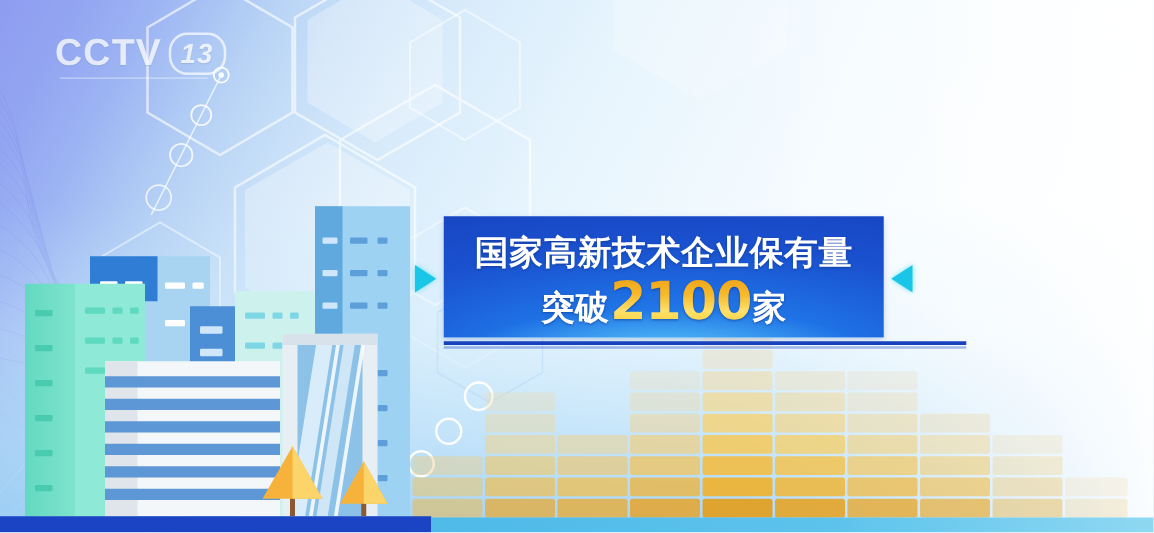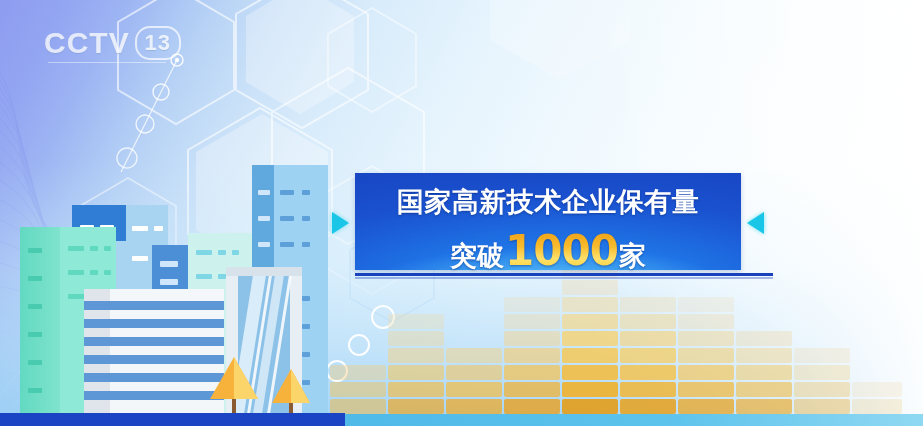--- a/index.html
+++ b/index.html
@@ -60,21 +60,21 @@
     font-size:30px;font-weight:700;letter-spacing:1px;
     color:rgba(255,255,255,.92);
     text-shadow:0 1px 1px rgba(120,150,190,.45);
     line-height:34px;white-space:nowrap;
     display:flex;align-items:center;
   }
   .logo-13{
     display:inline-flex;align-items:center;justify-content:center;
     margin-left:5px;width:42px;height:30px;border-radius:15px;
     border:2px solid rgba(255,255,255,.85);
-    font-size:22px;font-weight:700;color:rgba(255,255,255,.95);
+    font-size:22px;font-weight:700;color:rgba(255,255,255,.95);font-style:italic;
   }
   .logo-sub{
     margin-top:3px;margin-left:22px;
     font-size:20px;font-weight:700;letter-spacing:12px;
     color:rgba(255,255,255,.9);
     text-shadow:0 1px 1px rgba(120,150,190,.4);
   }
   .logo-rule{
     position:absolute;left:4px;top:36px;width:118px;height:1px;
     background:rgba(255,255,255,.55);
@@ -93,40 +93,40 @@
 
   
   .headline{
     position:absolute;left:447px;top:119px;
     font-size:30px;font-weight:700;letter-spacing:1px;
     color:#1f52c9;white-space:nowrap;
     text-shadow:0 1px 0 rgba(255,255,255,.55);
   }
 
   
-  .banner-wrap{position:absolute;left:355px;top:173px;width:386px;height:97px;}
+  .banner-wrap{position:absolute;left:355px;top:173px;width:352px;height:97px;}
   .banner{
     position:absolute;inset:0;
     background:
       radial-gradient(130% 150% at 52% 118%,#2f9af0 0%,#1f74e6 30%,#1a51cf 62%,#1741bd 100%);
     box-shadow:0 2px 5px rgba(30,70,150,.25);
   }
   .banner-shine{
     position:absolute;left:0;right:0;bottom:0;height:44%;
     background:radial-gradient(65% 110% at 50% 125%,rgba(120,225,255,.55),rgba(120,225,255,0) 70%);
   }
   .banner-line1,.banner-line2{
     position:relative;text-align:center;white-space:nowrap;color:#ffffff;
   }
   .banner-line1{
     padding-top:11px;font-size:27px;font-weight:700;letter-spacing:.5px;
     text-shadow:0 1px 2px rgba(10,40,110,.5);
   }
   .banner-line2{
-    margin-top:12px;font-size:27px;font-weight:700;
+    margin-top:2px;font-size:27px;font-weight:700;
     display:flex;align-items:baseline;justify-content:center;gap:0px;
     text-shadow:0 1px 2px rgba(10,40,110,.5);
   }
   .big-number{
     font-family:"DejaVu Sans",sans-serif;
     font-size:42px;font-weight:700;line-height:.9;
     letter-spacing:-1px;margin:0 1px;
     background:linear-gradient(to bottom,#f0a318 0%,#f7bb2c 38%,#ffe06a 70%,#ffd23c 100%);
     -webkit-background-clip:text;background-clip:text;
     -webkit-text-fill-color:transparent;color:#f7bb2c;
@@ -428,21 +428,21 @@
   <div class="ground-left"></div>
   <div class="ground-right"></div>
 
 
   <div class="banner-wrap">
     <div class="banner">
       <div class="banner-shine"></div>
       <div class="banner-line1">国家高新技术企业保有量</div>
       <div class="banner-line2">
         <span>突破</span>
-          <span class="big-number">1000</span>
+          <span class="big-number">2100</span>
           <span>家</span>
       </div>
     </div>
     <div class="banner-underline"></div>
     <div class="banner-underline2"></div>
     <div class="arrow arrow-left"></div>
     <div class="arrow arrow-right"></div>
   </div>
 
 </div>

